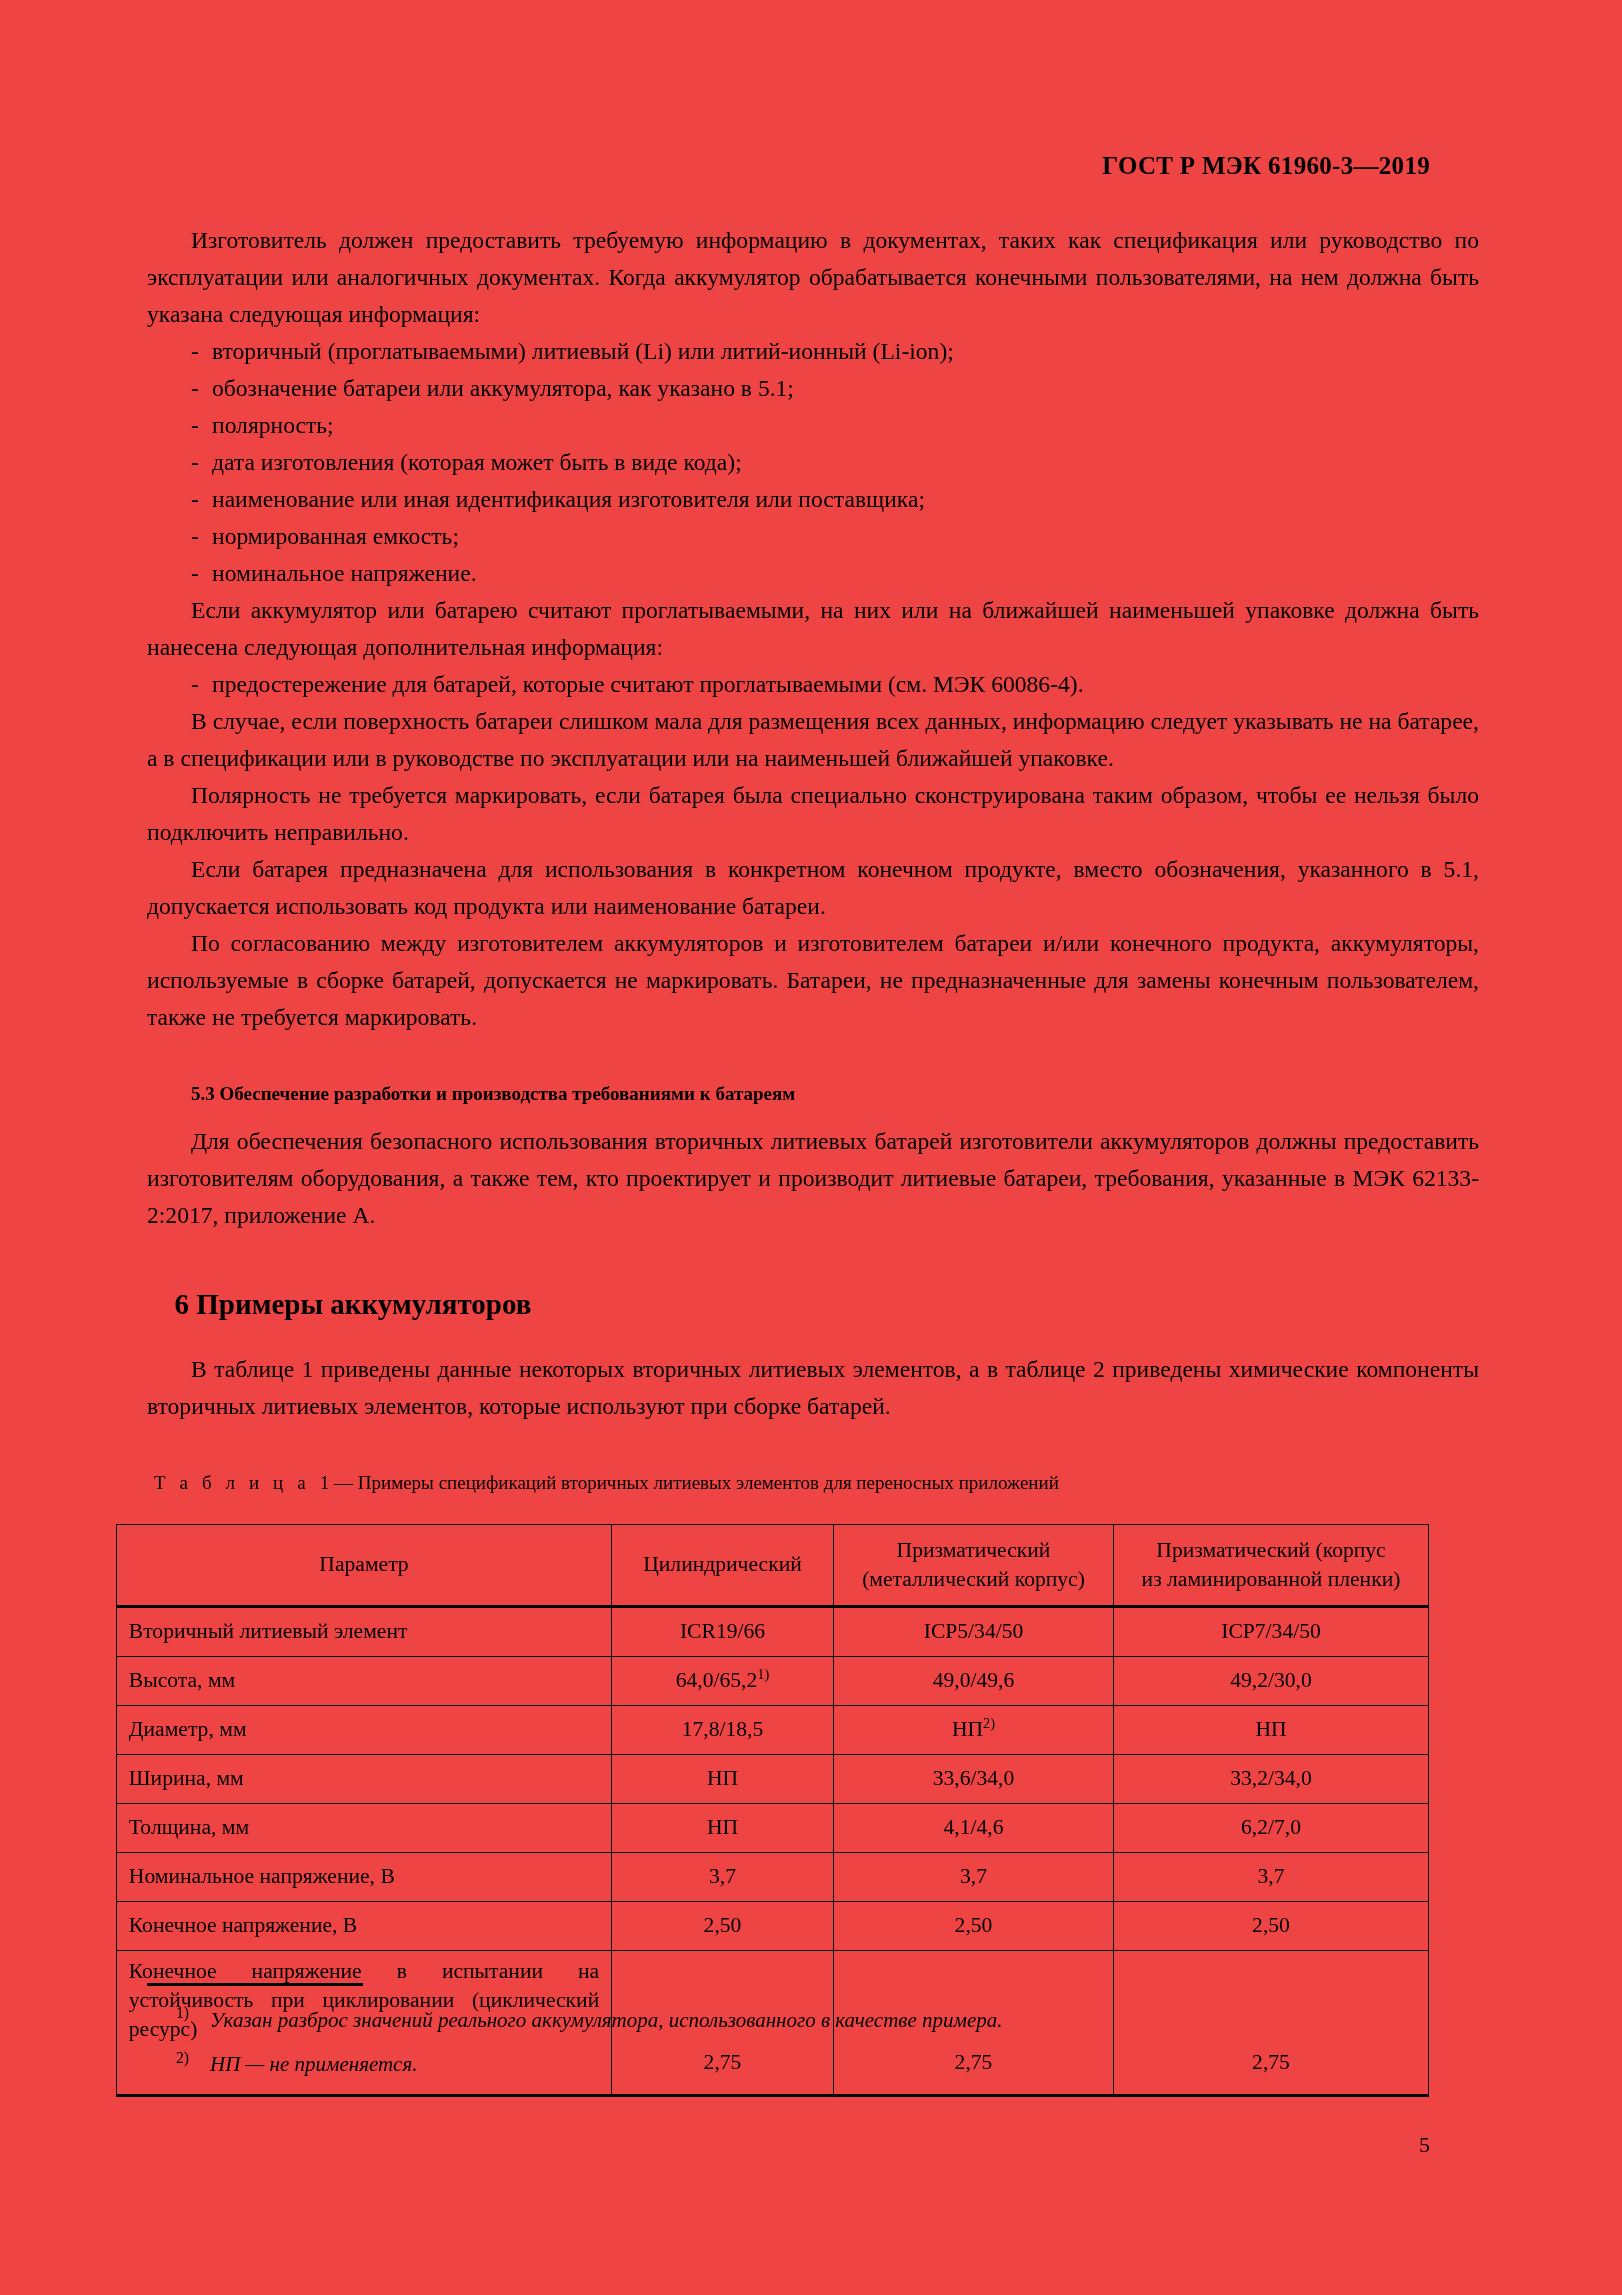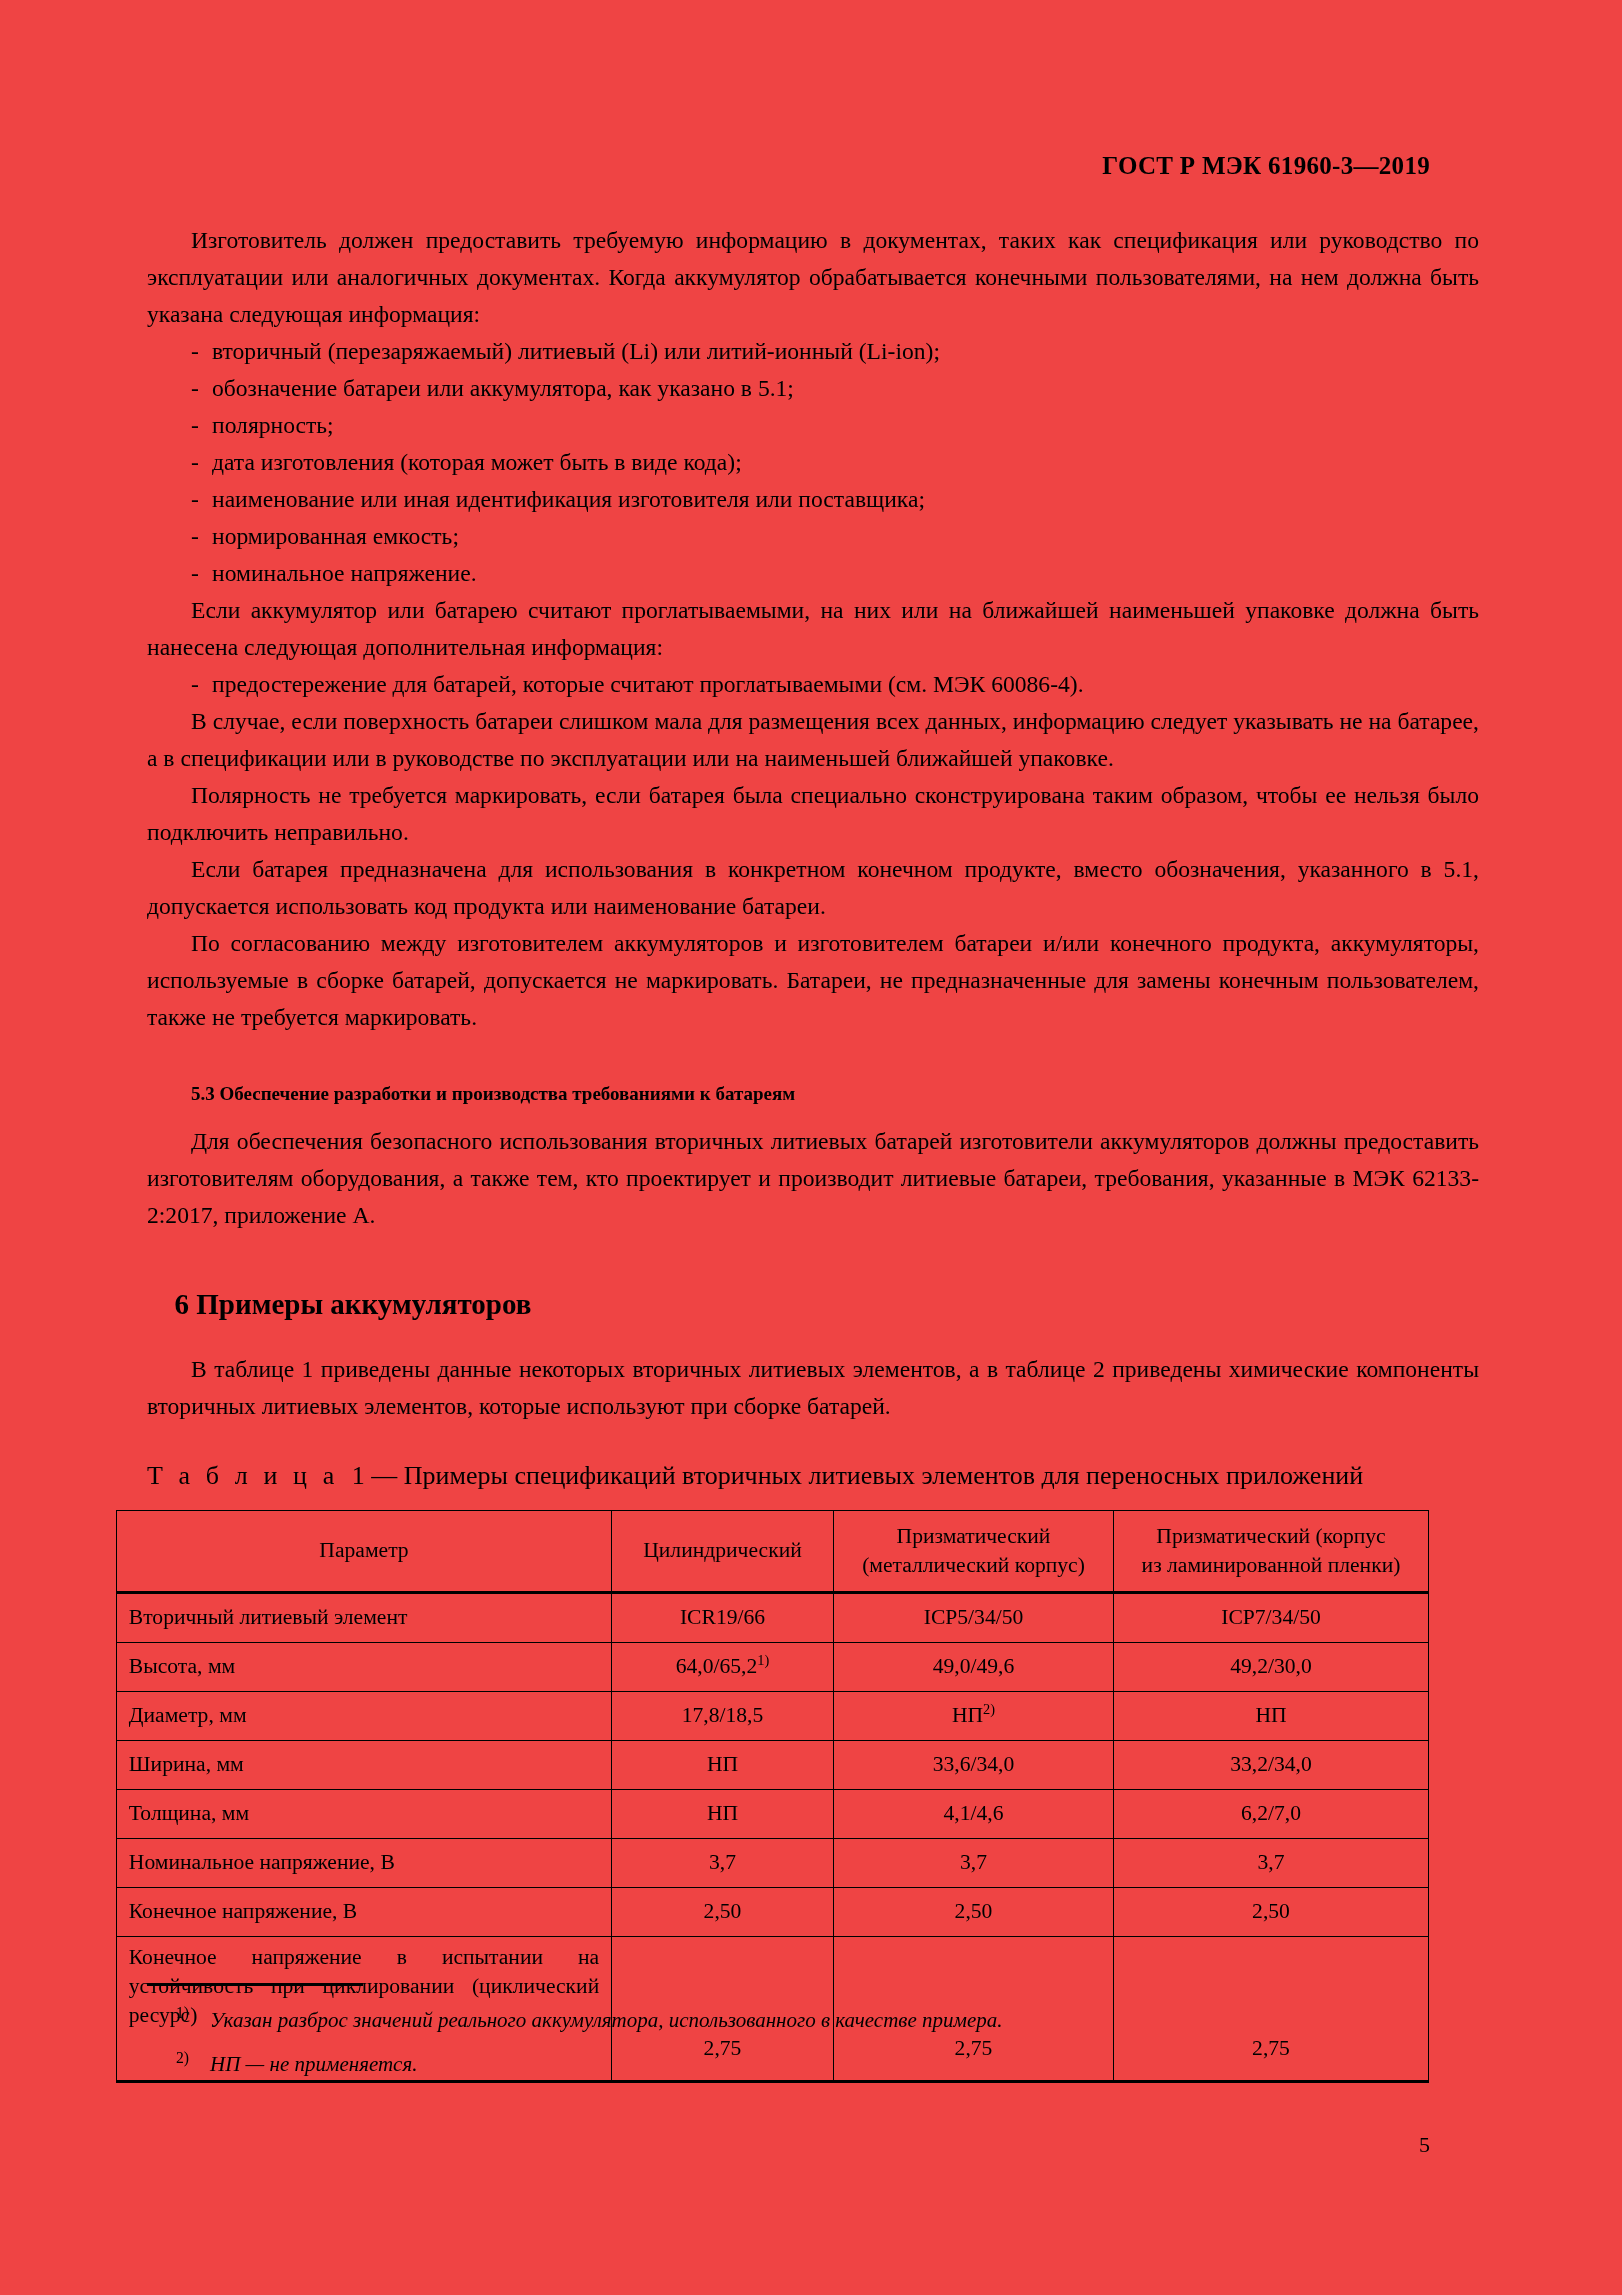--- a/index.html
+++ b/index.html
@@ -81,23 +81,23 @@
 
   .sp-16 { height: 10.5px; }
   .sp-28 { height: 18.3px; }
   .sp-40 { height: 26px; }
   .sp-52 { height: 34px; }
   .sp-60 { height: 39px; }
   .sp-76 { height: 50px; }
 
   
   .tbl-caption {
-    font-size: 26px;
+    font-size: 19px;
     line-height: 33px;
-    margin: 0;
+    margin: 7px;
     white-space: nowrap;
   }
   .tbl-caption .spaced { letter-spacing: 4.6px; }
 
   table.spec {
     border-collapse: collapse;
     width: 1313px;
     margin-left: -31px;
     table-layout: fixed;
     font-size: 21.6px;
@@ -186,21 +186,21 @@
 
 <div class="page">
 
   <div class="doc-header">ГОСТ Р МЭК 61960-3—2019</div>
 
   <div class="content">
 
     <p class="body">Изготовитель должен предоставить требуемую информацию в документах, таких как специфика­ция или руководство по эксплуатации или аналогичных документах. Когда аккумулятор обрабатывается конечными пользователями, на нем должна быть указана следующая информация:</p>
 
     <ul class="dash-list">
-      <li><span class="dash">-</span><span>вторичный (перезаряжаемый) литиевый (Li) или литий-ионный (Li-ion);</span></li>
+      <li><span class="dash">-</span><span>вторичный (проглатываемыми) литиевый (Li) или литий-ионный (Li-ion);</span></li>
       <li><span class="dash">-</span><span>обозначение батареи или аккумулятора, как указано в 5.1;</span></li>
       <li><span class="dash">-</span><span>полярность;</span></li>
       <li><span class="dash">-</span><span>дата изготовления (которая может быть в виде кода);</span></li>
       <li><span class="dash">-</span><span>наименование или иная идентификация изготовителя или поставщика;</span></li>
       <li><span class="dash">-</span><span>нормированная емкость;</span></li>
       <li><span class="dash">-</span><span>номинальное напряжение.</span></li>
     </ul>
 
     <p class="body">Если аккумулятор или батарею считают проглатываемыми, на них или на ближайшей наименьшей упаковке должна быть нанесена следующая дополнительная информация:</p>
 

